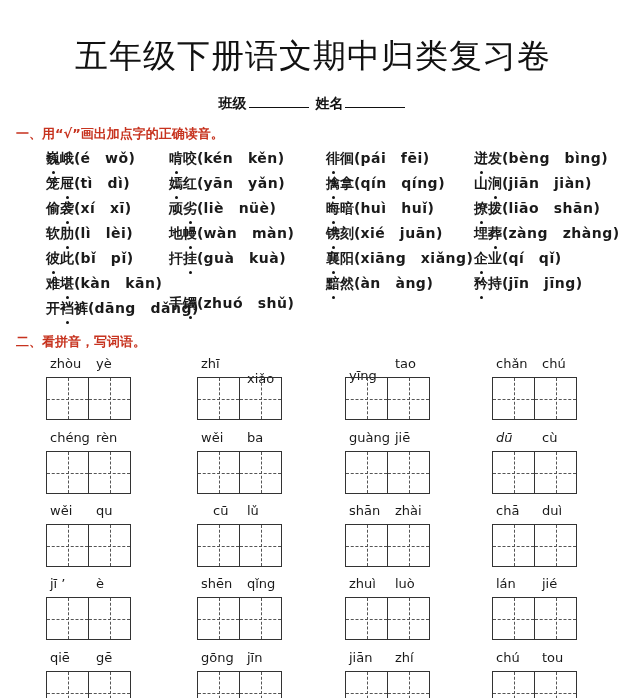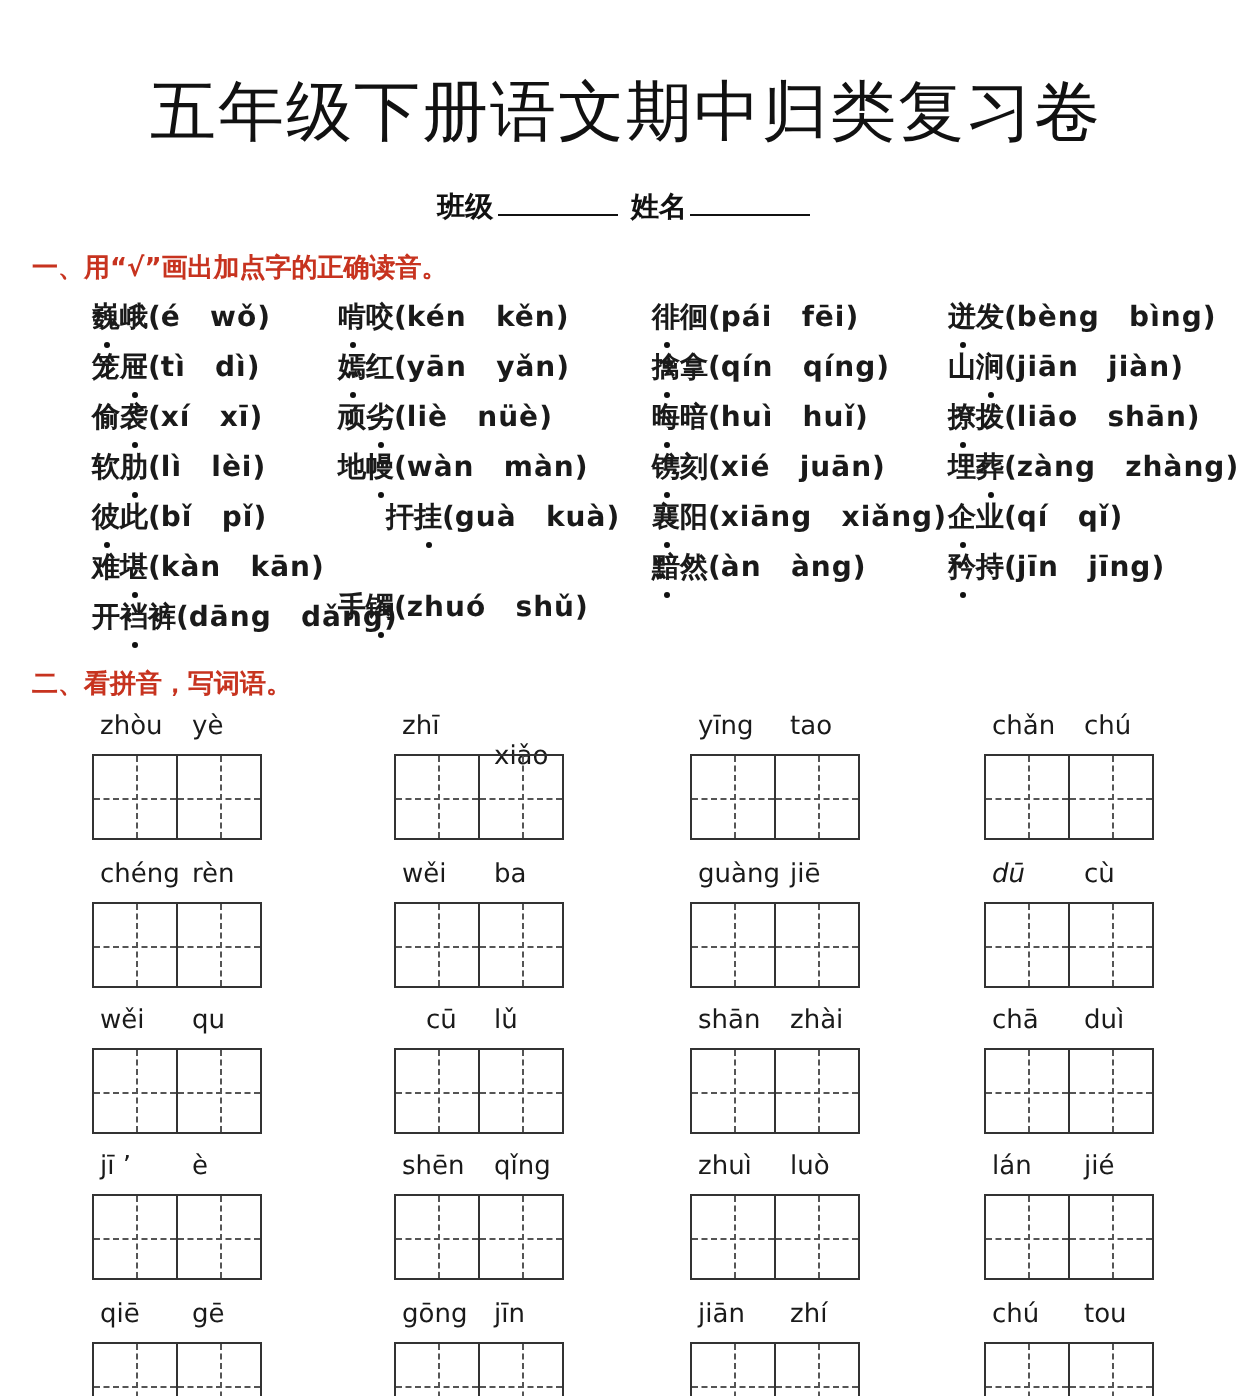--- a/index.html
+++ b/index.html
@@ -84,21 +84,21 @@
       <span class="word" style="left: 428px;"><span class="hz dot">撩</span><span class="hz">拨</span><span>(</span><span class="py">liāo</span><span>&nbsp;&nbsp;&nbsp;</span><span class="py">shān</span><span>)</span></span>
     </div>
     <div class="word-row" style="top: 75px;">
       <span class="word" style="left: 0px;"><span class="hz">软</span><span class="hz dot">肋</span><span>(</span><span class="py">lì</span><span>&nbsp;&nbsp;&nbsp;</span><span class="py">lèi</span><span>)</span></span>
       <span class="word" style="left: 123px;"><span class="hz">地</span><span class="hz dot">幔</span><span>(</span><span class="py">wàn</span><span>&nbsp;&nbsp;&nbsp;</span><span class="py">màn</span><span>)</span></span>
       <span class="word" style="left: 280px;"><span class="hz dot">镌</span><span class="hz">刻</span><span>(</span><span class="py">xié</span><span>&nbsp;&nbsp;&nbsp;</span><span class="py">juān</span><span>)</span></span>
       <span class="word" style="left: 428px;"><span class="hz">埋</span><span class="hz dot">葬</span><span>(</span><span class="py">zàng</span><span>&nbsp;&nbsp;&nbsp;</span><span class="py">zhàng</span><span>)</span></span>
     </div>
     <div class="word-row" style="top: 100px;">
       <span class="word" style="left: 0px;"><span class="hz dot">彼</span><span class="hz">此</span><span>(</span><span class="py">bǐ</span><span>&nbsp;&nbsp;&nbsp;</span><span class="py">pǐ</span><span>)</span></span>
-      <span class="word" style="left: 123px; margin-left: 24px;"><span class="hz">扞</span><span class="hz dot">挂</span><span>(</span><span class="py">guà</span><span>&nbsp;&nbsp;&nbsp;</span><span class="py">kuà</span><span>)</span></span>
+      <span class="word" style="left: 123px;"><span class="hz">扞</span><span class="hz dot">挂</span><span>(</span><span class="py">guà</span><span>&nbsp;&nbsp;&nbsp;</span><span class="py">kuà</span><span>)</span></span>
       <span class="word" style="left: 280px;"><span class="hz dot">襄</span><span class="hz">阳</span><span>(</span><span class="py">xiāng</span><span>&nbsp;&nbsp;&nbsp;</span><span class="py">xiǎng</span><span>)</span></span>
       <span class="word" style="left: 428px;"><span class="hz dot">企</span><span class="hz">业</span><span>(</span><span class="py">qí</span><span>&nbsp;&nbsp;&nbsp;</span><span class="py">qǐ</span><span>)</span></span>
     </div>
     <div class="word-row" style="top: 125px;">
       <span class="word" style="left: 0px;"><span class="hz">难</span><span class="hz dot">堪</span><span>(</span><span class="py">kàn</span><span>&nbsp;&nbsp;&nbsp;</span><span class="py">kān</span><span>)</span></span>
       <span class="word" style="left: 123px; margin-top: 20px;"><span class="hz">手</span><span class="hz dot">镯</span><span>(</span><span class="py">zhuó</span><span>&nbsp;&nbsp;&nbsp;</span><span class="py">shǔ</span><span>)</span></span>
       <span class="word" style="left: 280px;"><span class="hz dot">黯</span><span class="hz">然</span><span>(</span><span class="py">àn</span><span>&nbsp;&nbsp;&nbsp;</span><span class="py">àng</span><span>)</span></span>
       <span class="word" style="left: 428px;"><span class="hz dot">矜</span><span class="hz">持</span><span>(</span><span class="py">jīn</span><span>&nbsp;&nbsp;&nbsp;</span><span class="py">jīng</span><span>)</span></span>
     </div>
     <div class="word-row" style="top: 150px;">
@@ -123,21 +123,21 @@
         <span style="left: 4px;">zhī</span>
         <span style="left: 50px; margin-top: 15px;">xiǎo</span>
       </div>
       <div class="box">
         <div class="cell"></div>
         <div class="cell"></div>
       </div>
     </div>
     <div class="item" style="left: 345px; top: 356px;">
       <div class="pinyin">
-        <span style="left: 4px;">yīng</span>
+        <span style="left: 4px; margin-top: 12px;">yīng</span>
         <span style="left: 50px;">tao</span>
       </div>
       <div class="box">
         <div class="cell"></div>
         <div class="cell"></div>
       </div>
     </div>
     <div class="item" style="left: 492px; top: 356px;">
       <div class="pinyin">
         <span style="left: 4px;">chǎn</span>

